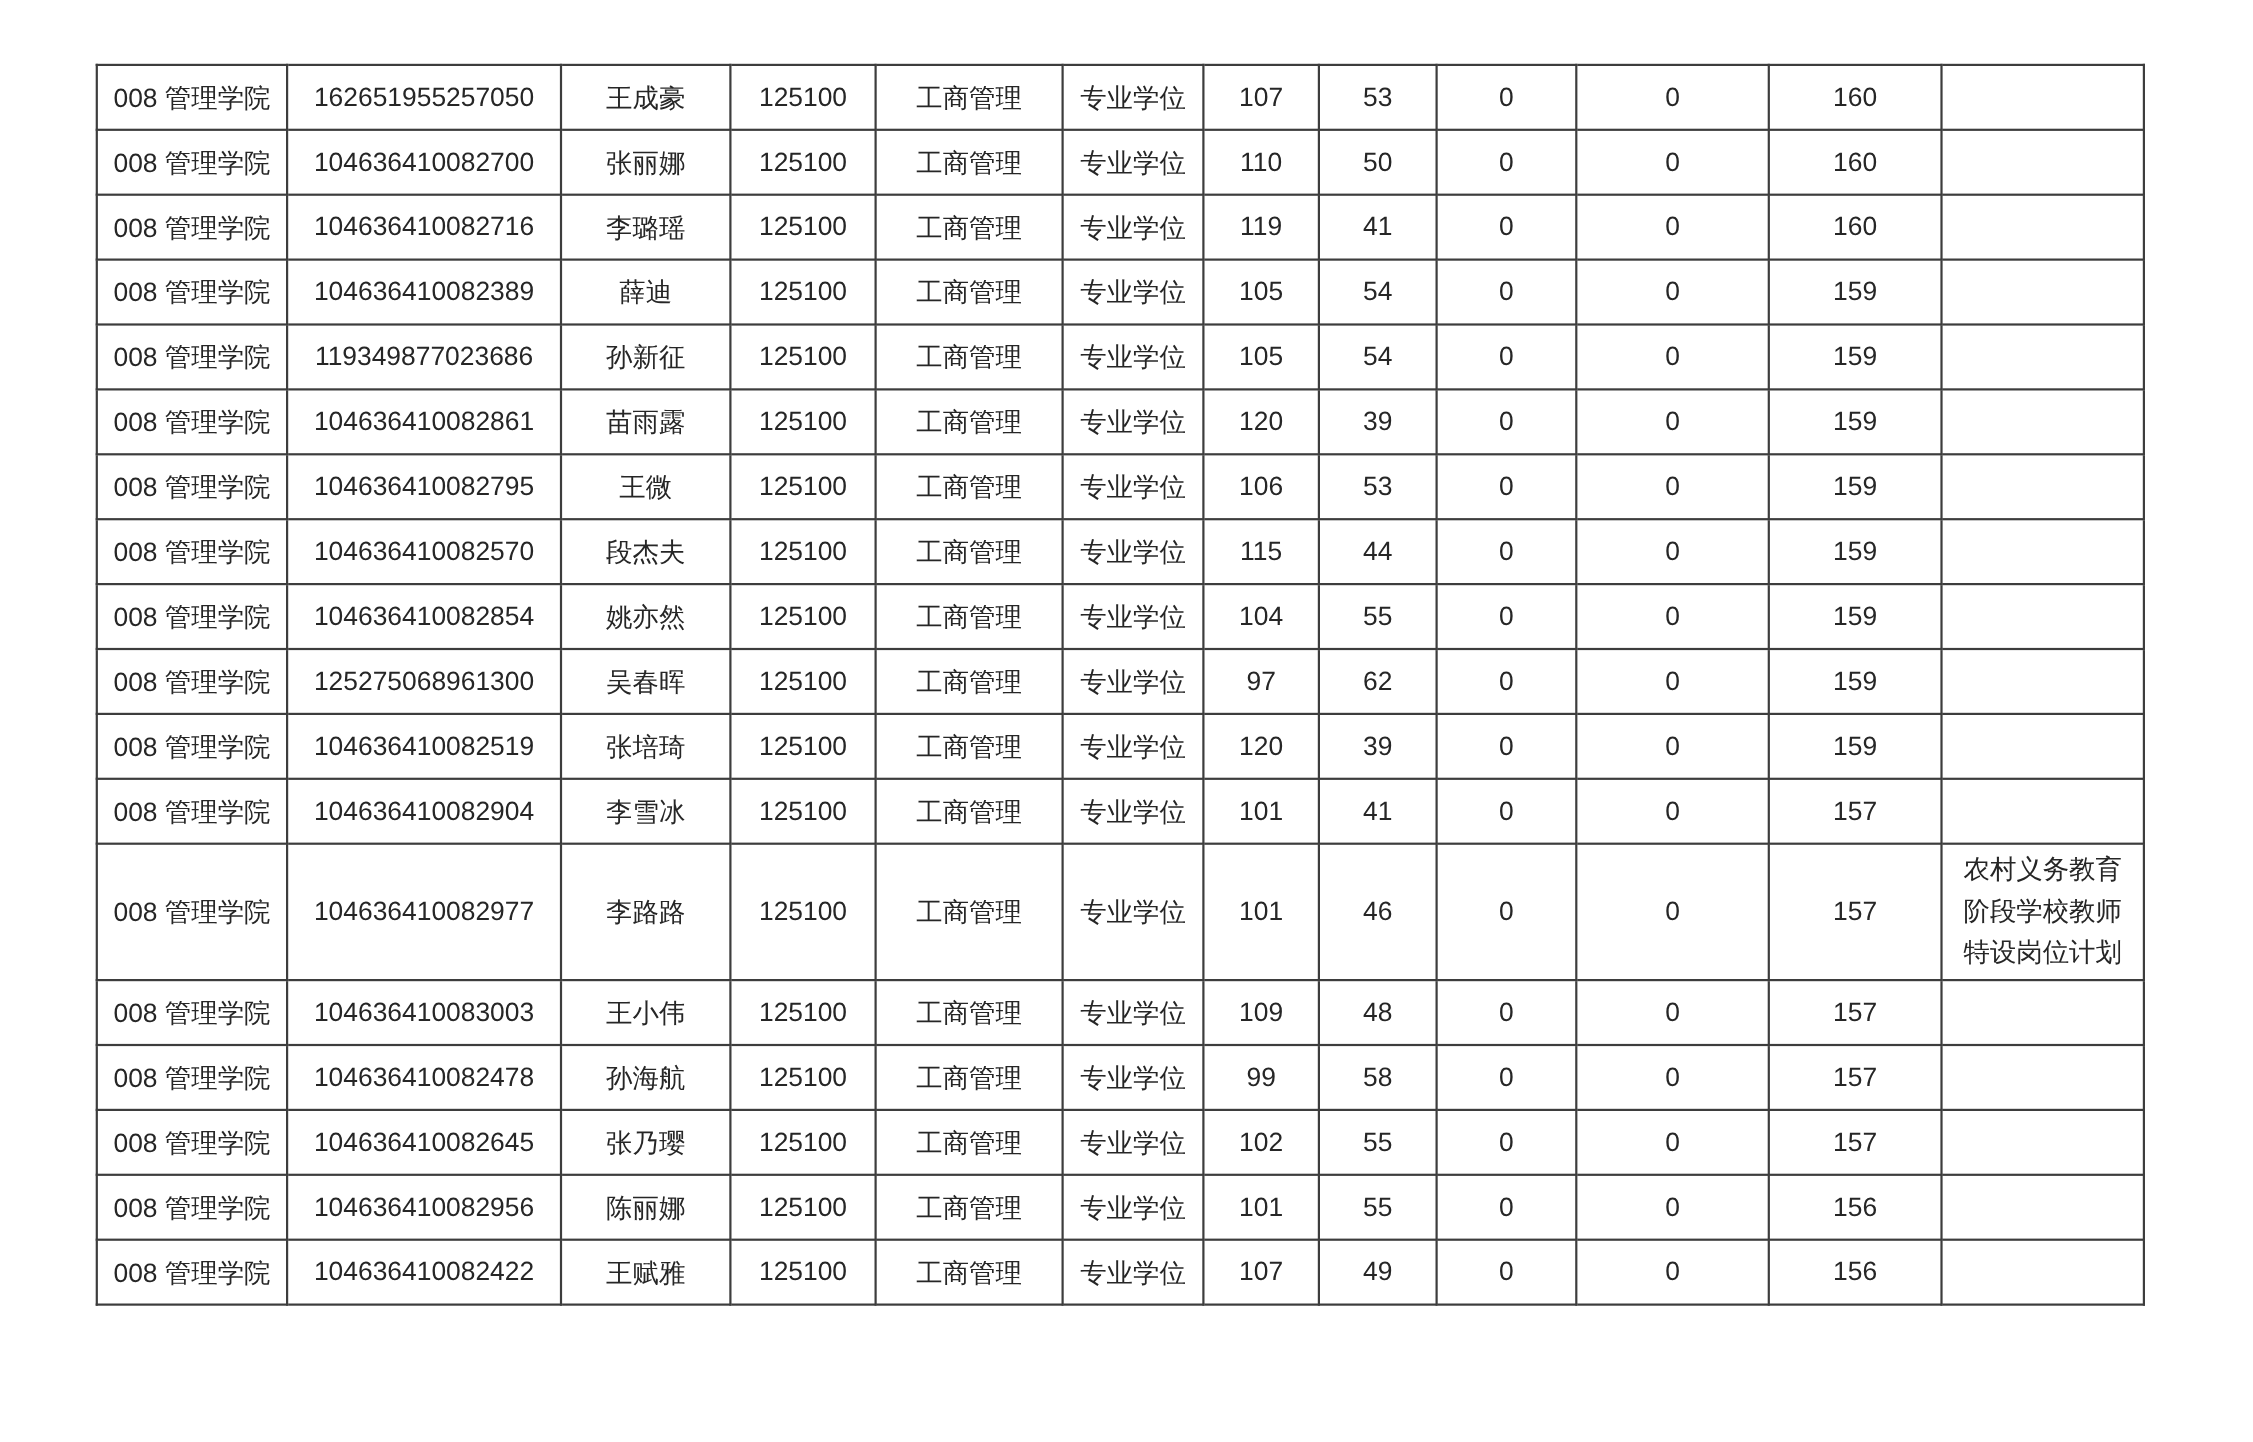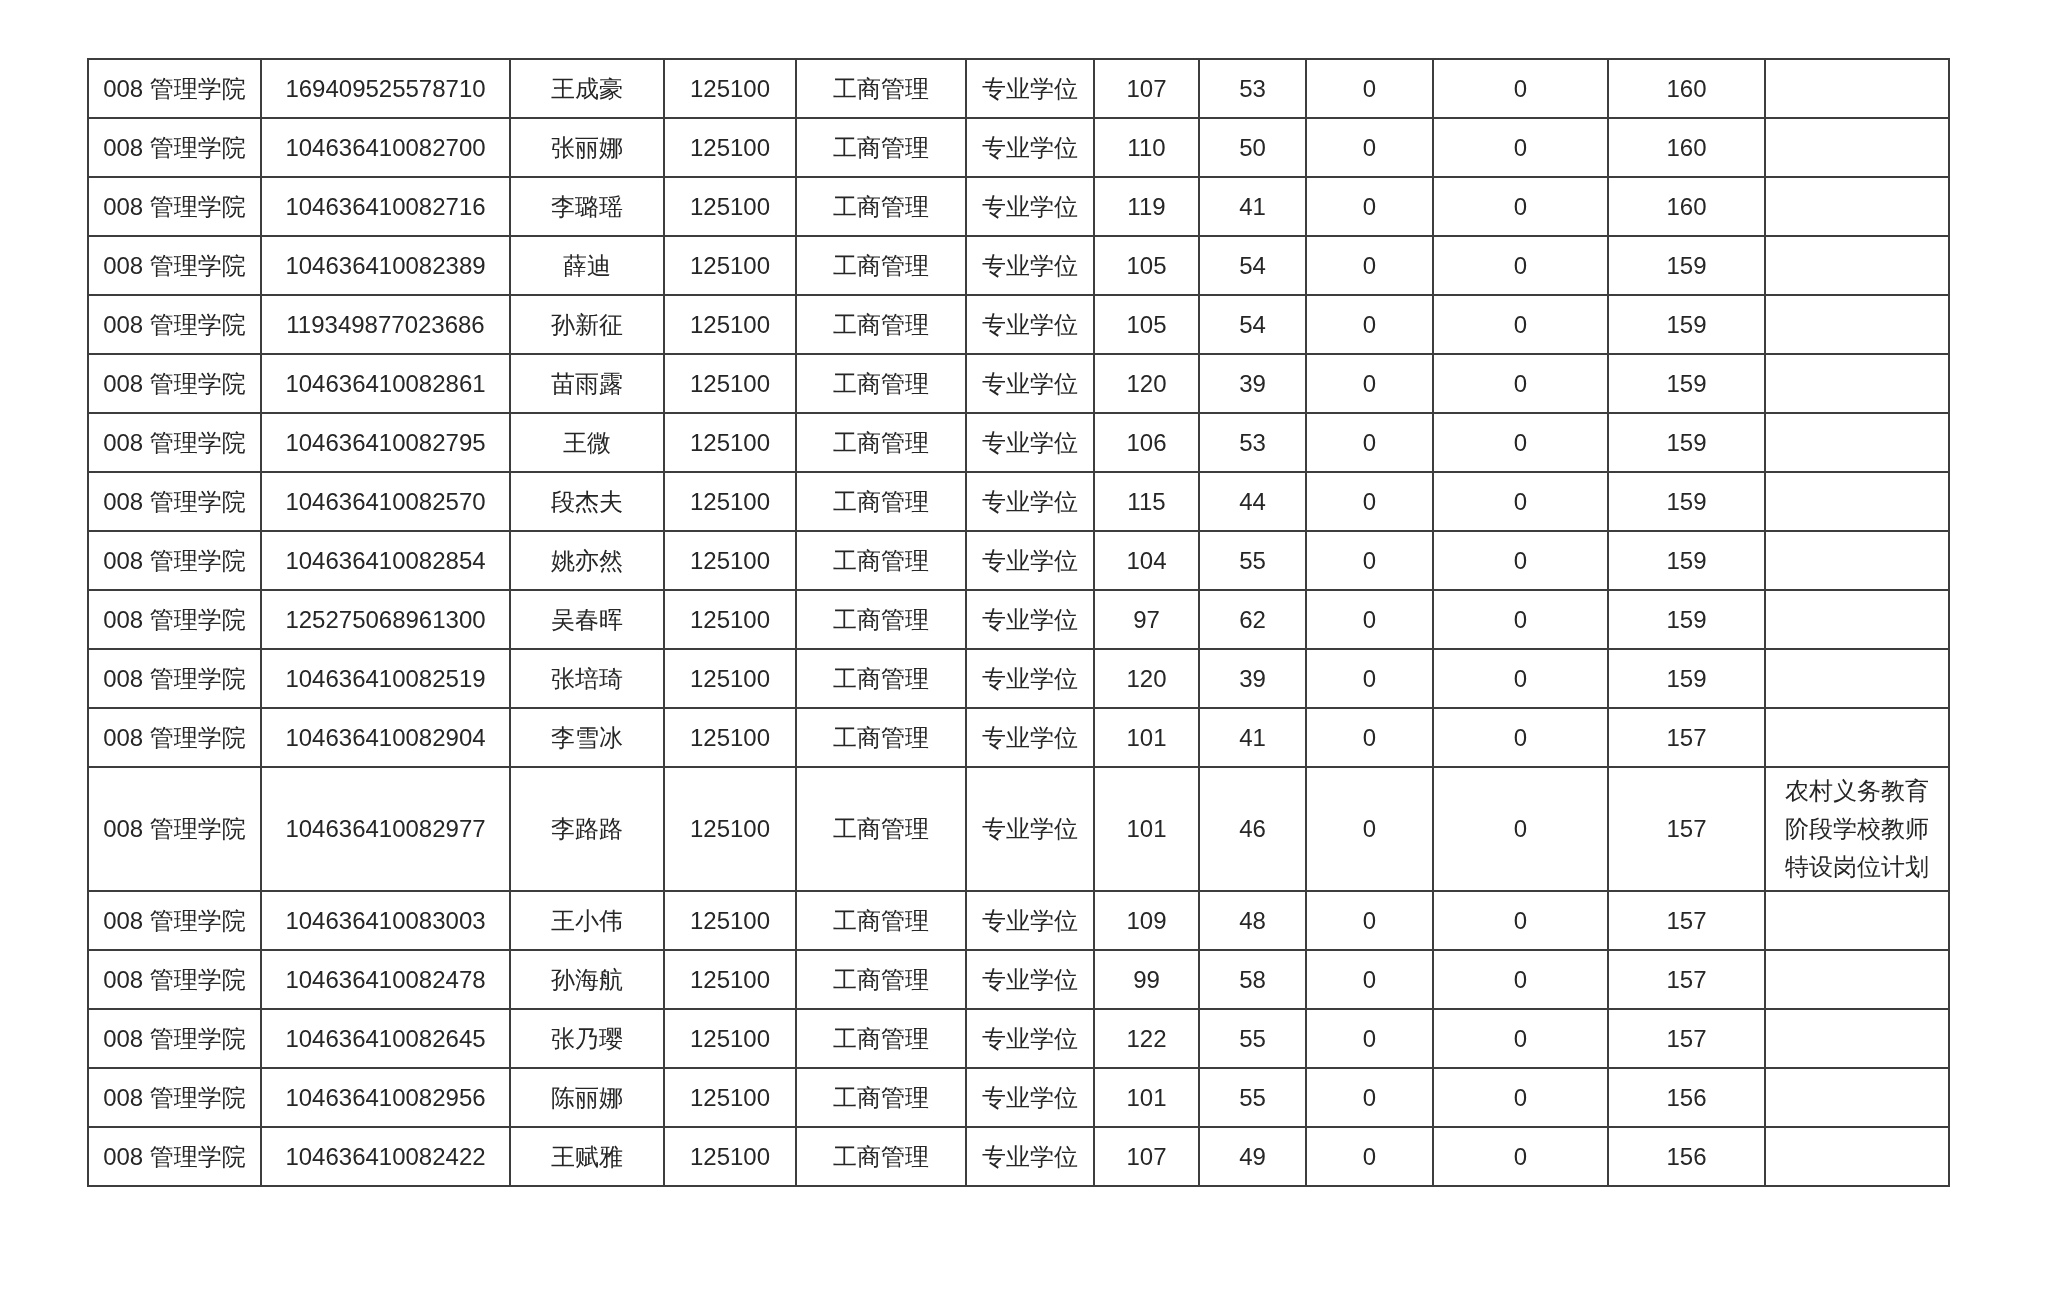--- a/index.html
+++ b/index.html
@@ -64,21 +64,21 @@
       <col style="width:105px">
       <col style="width:107px">
       <col style="width:127px">
       <col style="width:175px">
       <col style="width:157px">
       <col style="width:184px">
     </colgroup>
     <tbody>
         <tr>
     <td>008 管理学院</td>
-    <td>169409525578710</td>
+    <td>162651955257050</td>
     <td>王成豪</td>
     <td>125100</td>
     <td>工商管理</td>
     <td>专业学位</td>
     <td>107</td>
     <td>53</td>
     <td>0</td>
     <td>0</td>
     <td>160</td>
     <td class="remark-cell"></td>
@@ -279,21 +279,21 @@
     <td>157</td>
     <td class="remark-cell"></td>
   </tr>
         <tr>
     <td>008 管理学院</td>
     <td>104636410082645</td>
     <td>张乃璎</td>
     <td>125100</td>
     <td>工商管理</td>
     <td>专业学位</td>
-    <td>122</td>
+    <td>102</td>
     <td>55</td>
     <td>0</td>
     <td>0</td>
     <td>157</td>
     <td class="remark-cell"></td>
   </tr>
         <tr>
     <td>008 管理学院</td>
     <td>104636410082956</td>
     <td>陈丽娜</td>

